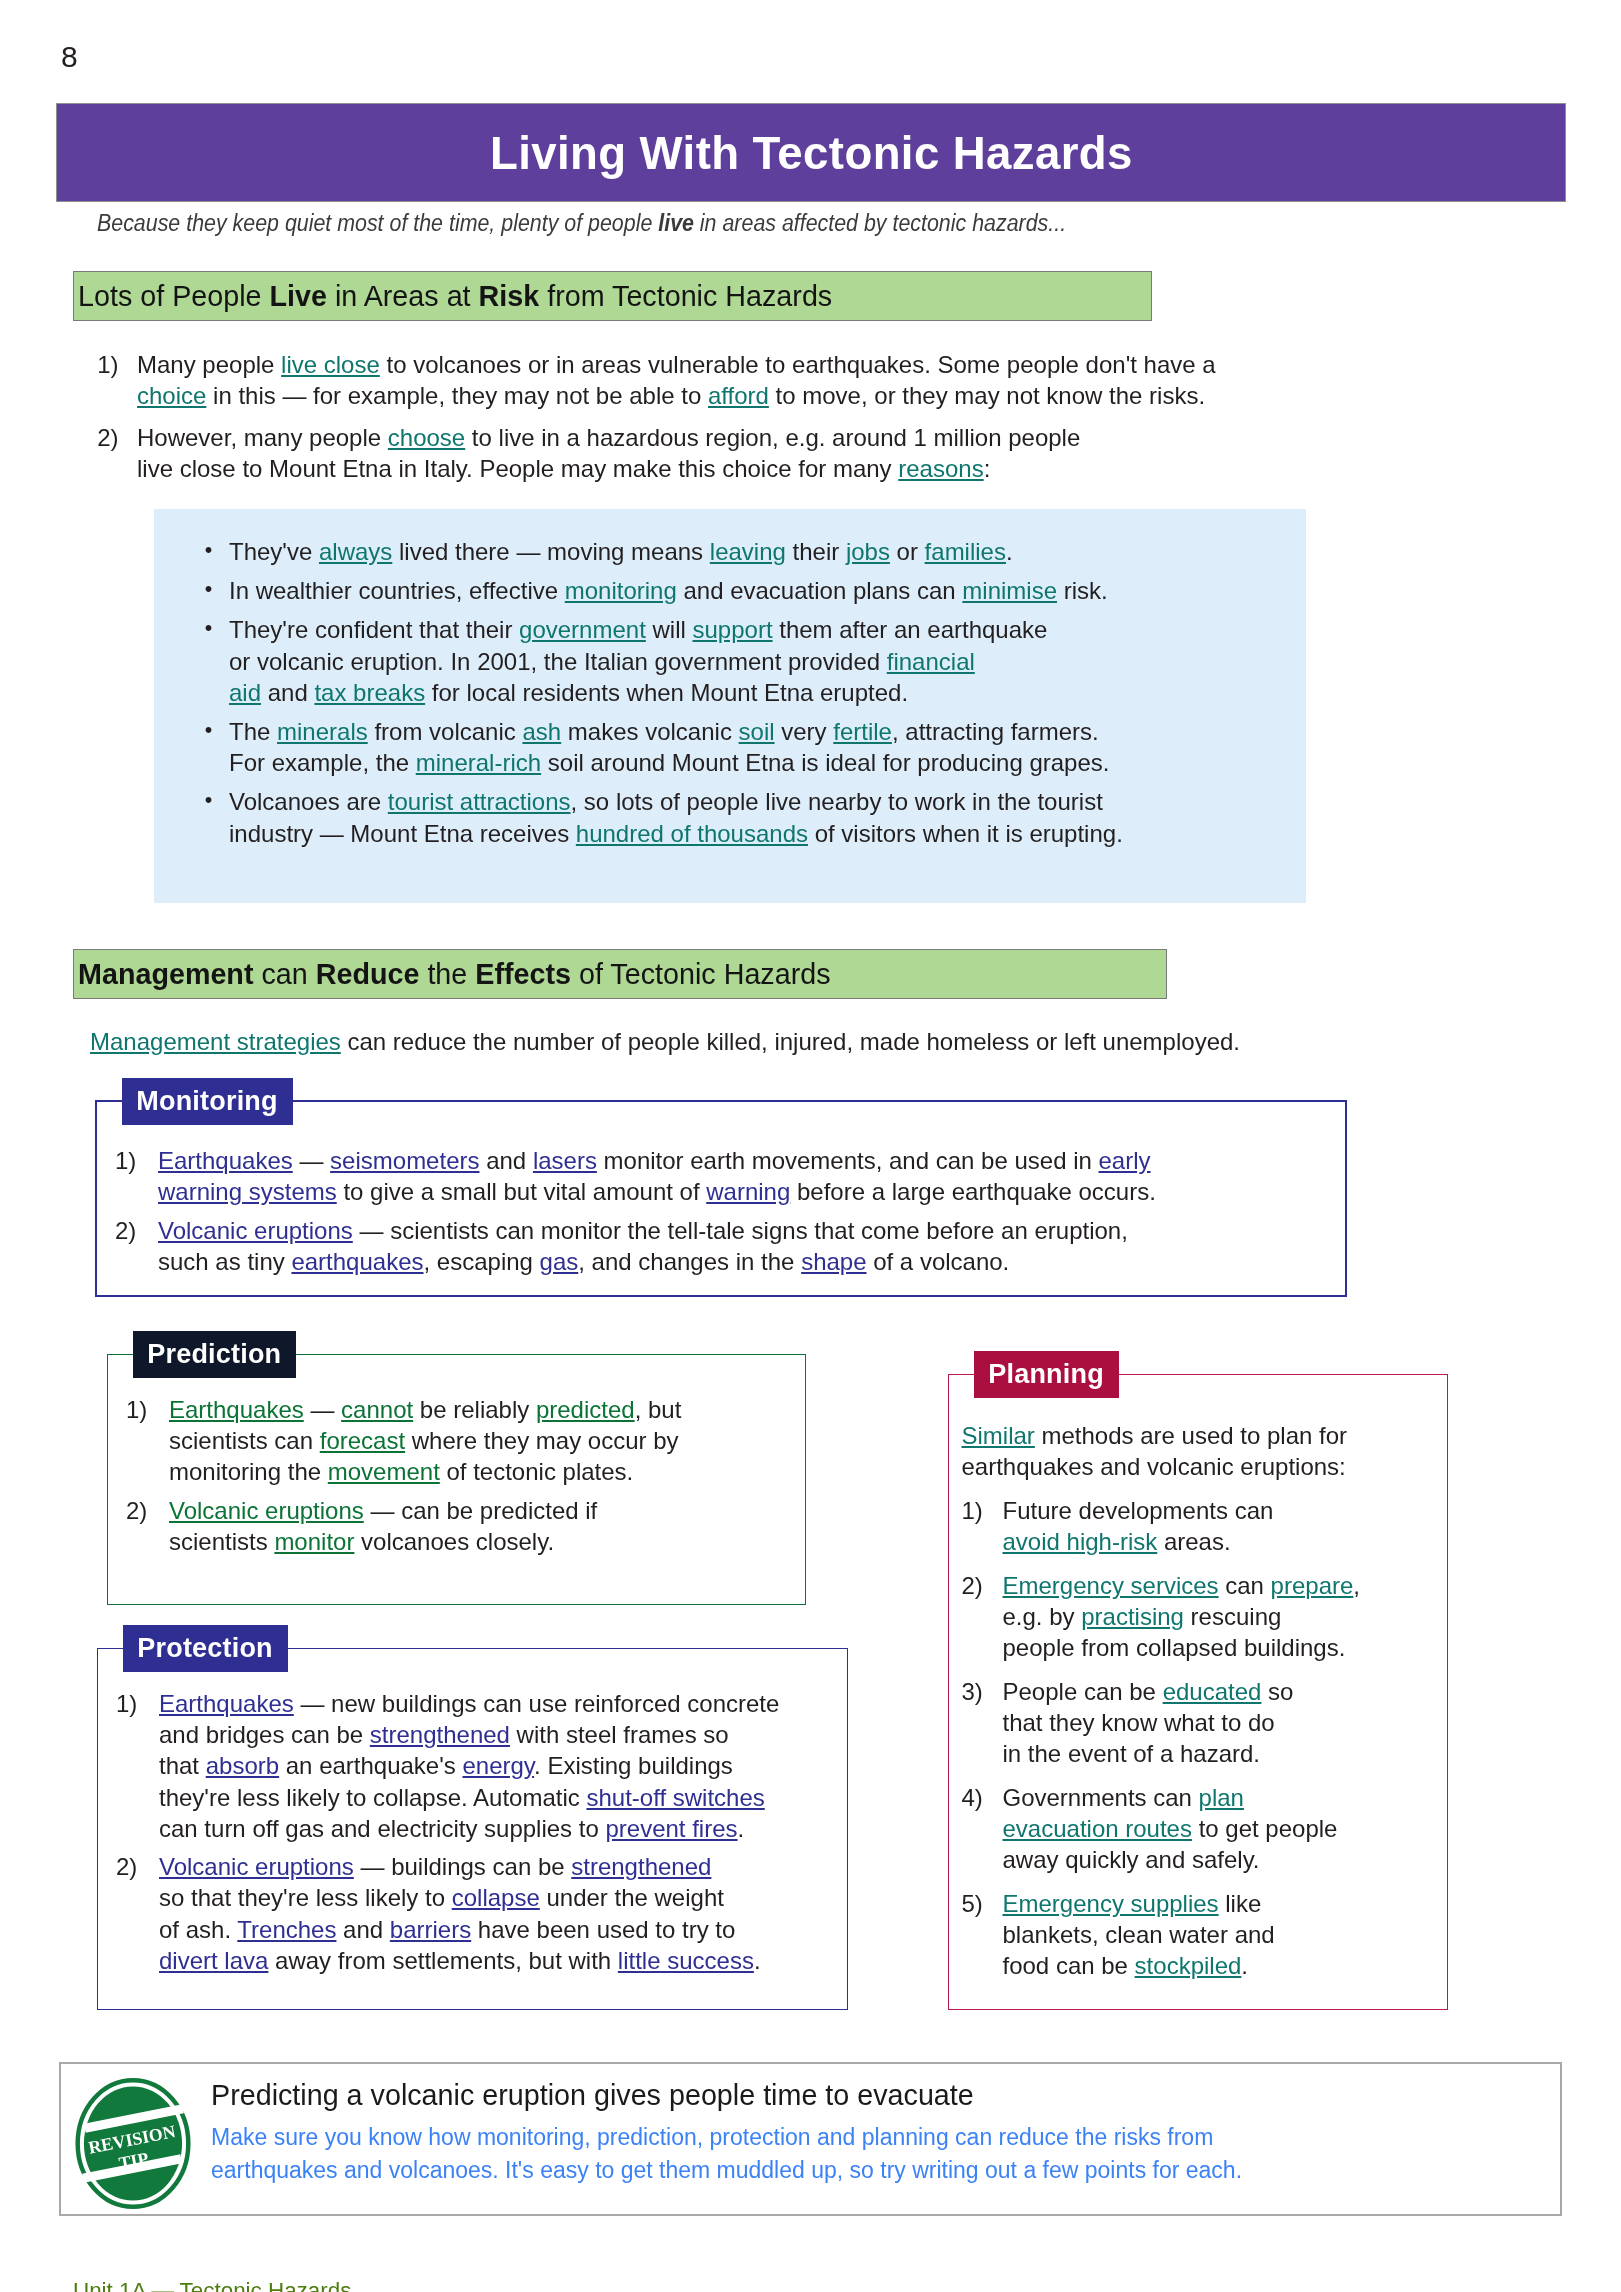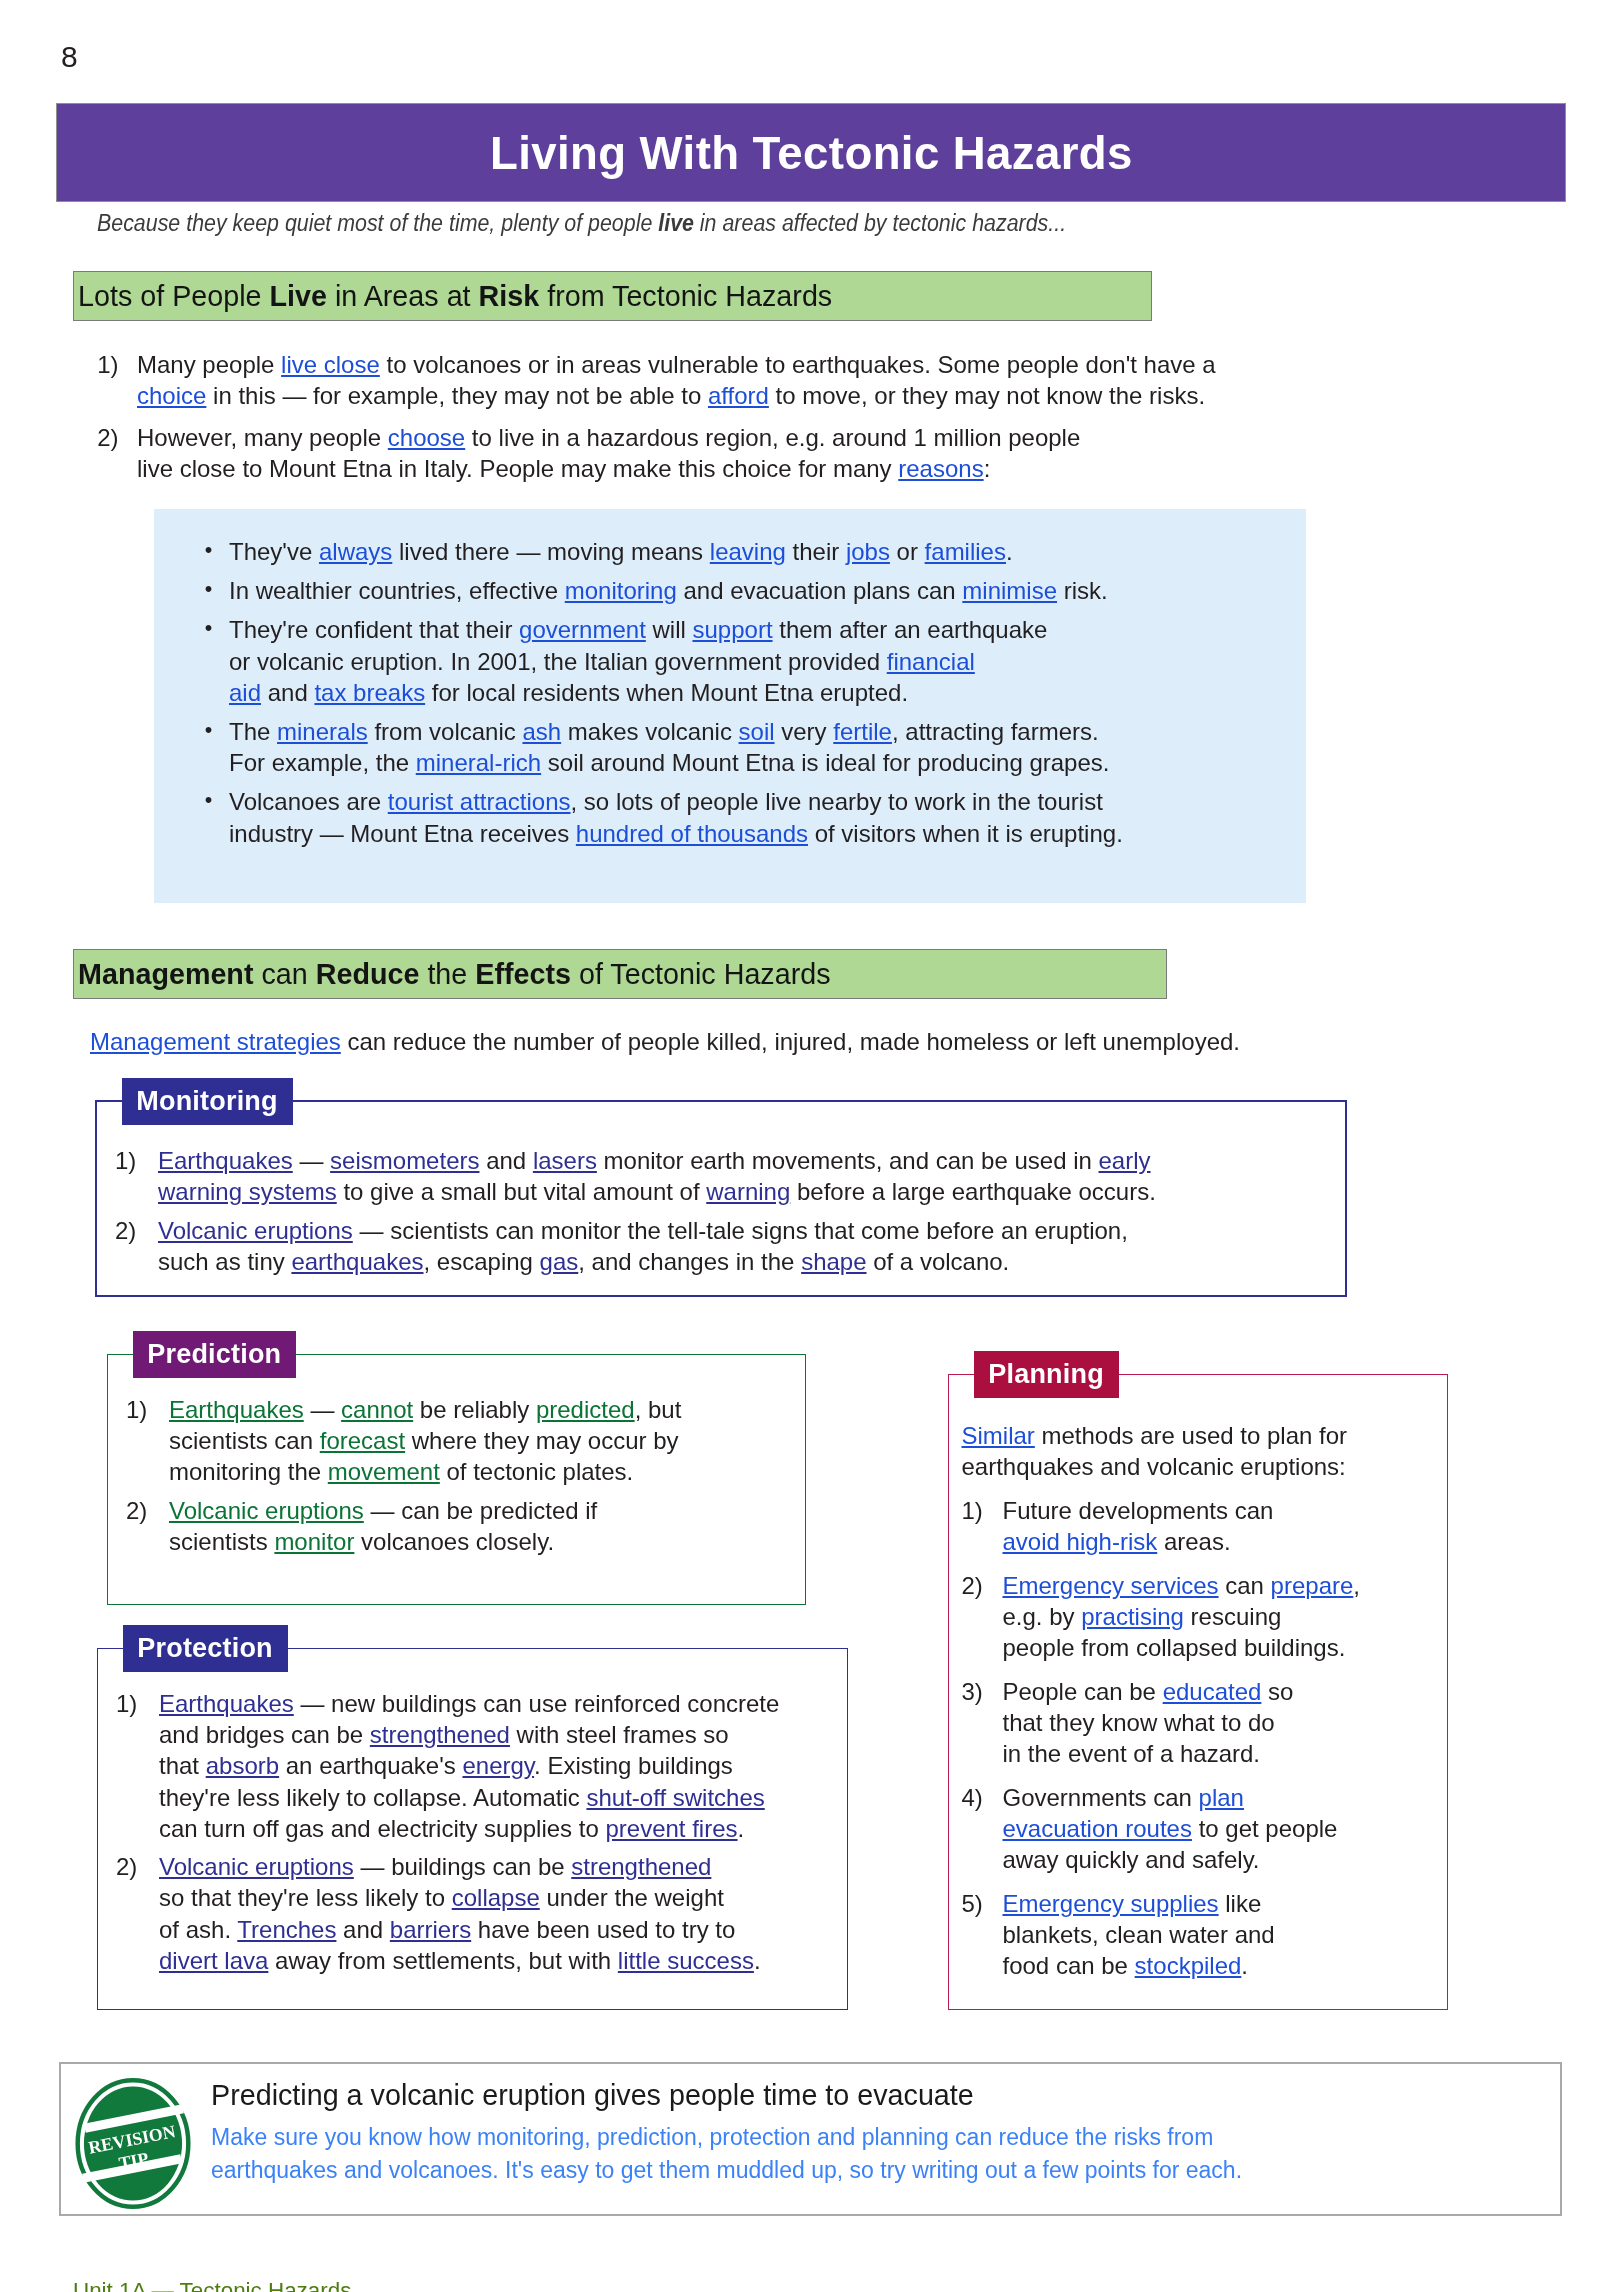--- a/index.html
+++ b/index.html
@@ -111,21 +111,21 @@
     text-align: left;
     padding-left: 7.2px;
     box-sizing: border-box;
   }
   .numlist .txt { flex: 1 1 auto; }
   .numlist .txt > div { white-space: nowrap; }
 
   #list-top { top: 349px; left: 90px; width: 1478px; }
 
   
-  u.r  { color: #1d4ed8; text-decoration: underline; text-underline-offset: 1.8px; }
+  u.r  { color: #0f766e; text-decoration: underline; text-underline-offset: 1.8px; }
   u.bl { color: #2f2f93; text-decoration: underline; text-underline-offset: 1.8px; }
   u.gr { color: #0b7335; text-decoration: underline; text-underline-offset: 1.8px; }
 
   
   .bluebox {
     position: absolute;
     top: 509px;
     left: 154px;
     width: 1152px;
     height: 394px;
@@ -196,21 +196,21 @@
     border: 2.7px solid #2f2f93;
   }
   #box-monitoring .tab { background: #2f2f93; }
   #box-monitoring .body { padding-top: 43px; }
 
   
   #box-prediction {
     top: 1354px; left: 107px; width: 699px; height: 251px;
     border: 1.8px solid #0b7335;
   }
-  #box-prediction .tab { background: #701a75; }
+  #box-prediction .tab { background: #0f172a; }
 
   
   #box-protection {
     top: 1648px; left: 97px; width: 751px; height: 362px;
     border: 1.8px solid #2f2f93;
   }
   #box-protection .tab { background: #2f2f93; }
 
   
   #box-planning {

